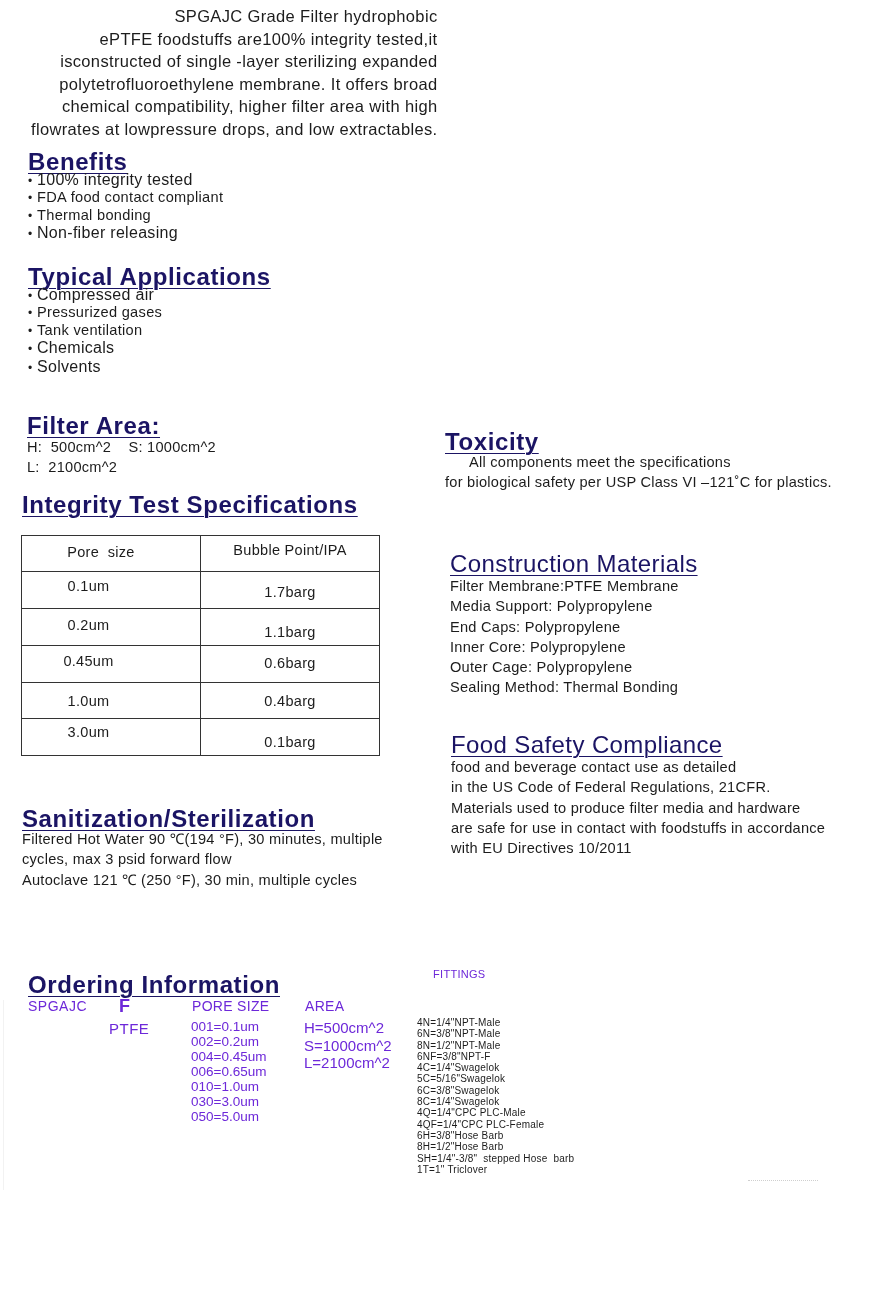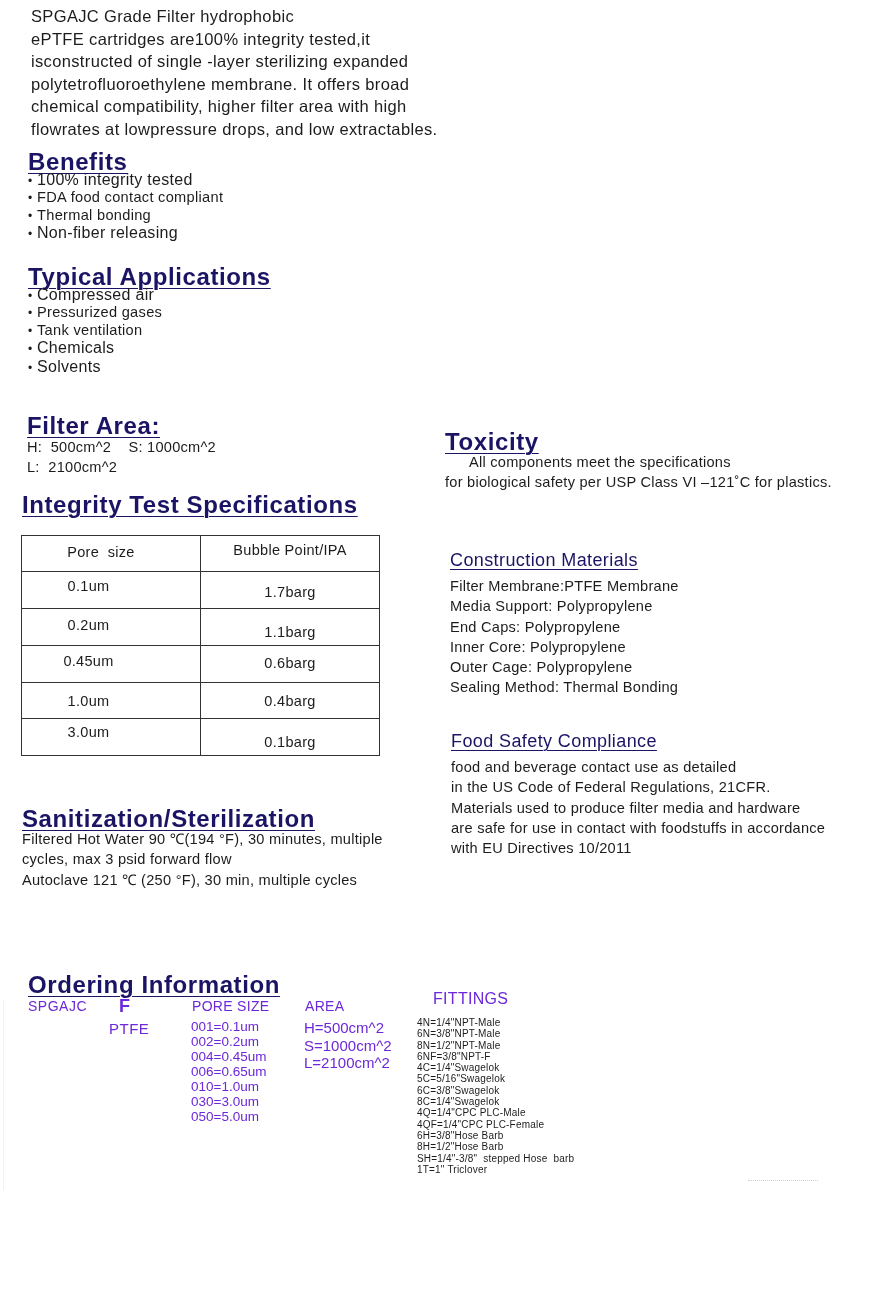--- a/index.html
+++ b/index.html
@@ -17,40 +17,40 @@
     }
     .abs { position: absolute; }
     .intro {
       left: 31px; top: 5px;
       font-size: 16.5px;
       line-height: 22.6px;
       letter-spacing: 0.35px;
       color: #1c1c1c;
       white-space: nowrap;
     }
-    .intro div { height: 22.6px; }
+    .intro div { height: 22.6px; text-align: right; }
 
     .h-bold {
       font-weight: bold;
       color: #1b1464;
       text-decoration: underline;
       text-decoration-thickness: 1px;
       text-underline-offset: 3px;
       letter-spacing: 0.6px;
       font-size: 24px;
       white-space: nowrap;
     }
     .h-light {
       font-weight: normal;
       color: #1b1464;
       text-decoration: underline;
       text-decoration-thickness: 1px;
       text-underline-offset: 3px;
       letter-spacing: 0.4px;
-      font-size: 18px;
+      font-size: 24px;
       white-space: nowrap;
     }
     .bullets {
       list-style: none;
       margin: 0; padding: 0;
       color: #1c1c1c;
       white-space: nowrap;
     }
     .bullets li {
       letter-spacing: 0.3px;
@@ -111,21 +111,21 @@
       left: 3px; top: 1000px;
       width: 1px; height: 190px;
       background: #f2f2f2;
     }
   </style>
 </head>
 <body>
 
 <div class="abs intro">
   <div>SPGAJC Grade Filter hydrophobic</div>
-  <div>ePTFE cartridges are100% integrity tested,it</div>
+  <div>ePTFE foodstuffs are100% integrity tested,it</div>
   <div>isconstructed of single -layer sterilizing expanded</div>
   <div>polytetrofluoroethylene membrane. It offers broad</div>
   <div>chemical compatibility, higher filter area  with high</div>
   <div>flowrates  at lowpressure drops, and low extractables.</div>
 </div>
 
 <div class="abs h-bold" style="left:28px; top:148px;">Benefits</div>
 <ul class="abs bullets" style="left:28px; top:171px;">
   <li style="font-size:16px; height:18px;"><span class="dot">•</span><span>100% integrity tested</span></li>
   <li style="font-size:14.6px; height:17.5px;"><span class="dot">•</span><span>FDA food contact compliant</span></li>
@@ -249,21 +249,21 @@
   <div>050=5.0um</div>
 </div>
 
 <div class="abs order" style="left:305px; top:998px; font-size:14px; letter-spacing:0.3px;">AREA</div>
 <div class="abs order" style="left:304px; top:1019px; font-size:15px; line-height:17.5px;">
   <div>H=500cm^2</div>
   <div>S=1000cm^2</div>
   <div>L=2100cm^2</div>
 </div>
 
-<div class="abs order" style="left:433px; top:990px; font-size:16px; letter-spacing:0.3px;">FITTINGS</div>
+<div class="abs order" style="left:433px; top:968px; font-size:11px; letter-spacing:0.3px;">FITTINGS</div>
 <div class="abs fittings">
   <div>4N=1/4"NPT-Male</div>
   <div>6N=3/8"NPT-Male</div>
   <div>8N=1/2"NPT-Male</div>
   <div>6NF=3/8"NPT-F</div>
   <div>4C=1/4"Swagelok</div>
   <div>5C=5/16"Swagelok</div>
   <div>6C=3/8"Swagelok</div>
   <div>8C=1/4"Swagelok</div>
   <div>4Q=1/4"CPC PLC-Male</div>

